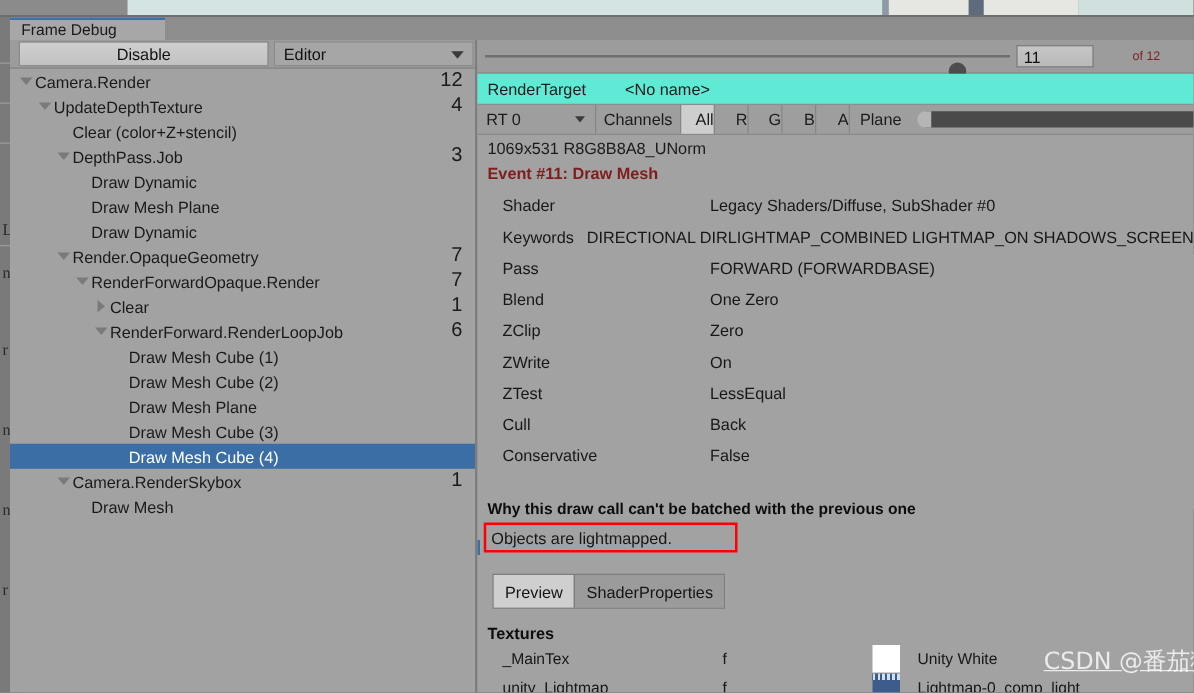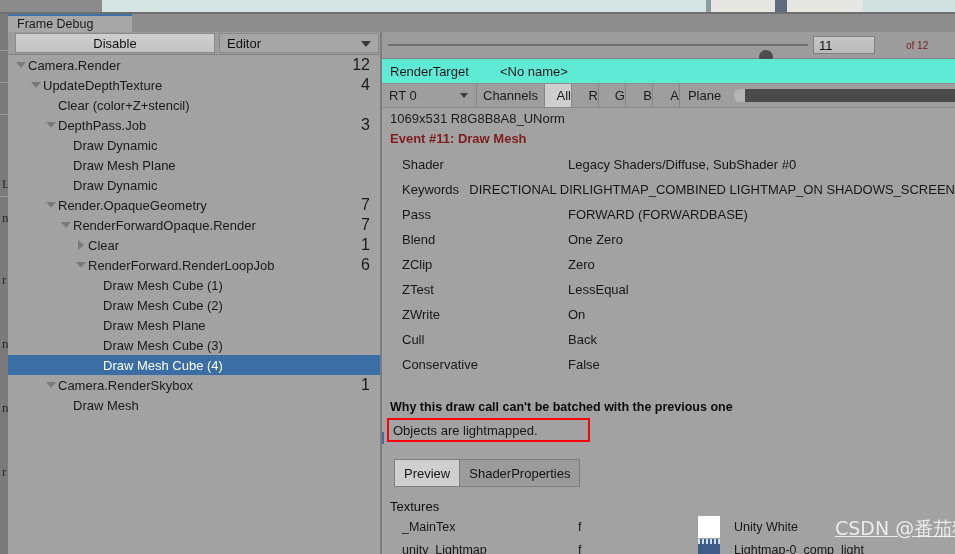--- a/index.html
+++ b/index.html
@@ -297,21 +297,21 @@
     font-size: 13px; color: #151515;
     background: #9b9b9b;
   }
   .tab2.active { background: #cfcfcf; }
   .tab2 + .tab2 { border-left: 1px solid #7e7e7e; }
 
   .tex-title {
     position: relative; margin-top: 10px; height: 18px;
     display: flex; align-items: center;
     padding-left: 8px;
-    font-size: 13px; font-weight: normal; color: #0d0d0d;
+    font-size: 13px; font-weight: bold; color: #0d0d0d;
   }
   .tex-row {
     position: relative; height: 23px;
     display: flex; align-items: center;
     font-size: 12.5px; color: #171717;
   }
   .tex-name { width: 196px; padding-left: 20px; box-sizing: border-box; }
   .tex-f { width: 120px; }
   .tex-swatch {
     width: 22px; height: 22px; flex: 0 0 22px;
@@ -576,26 +576,26 @@
             </div>
             <div class="prop-row">
               <span class="prop-key">Blend</span>
               <span class="prop-val">One Zero</span>
             </div>
             <div class="prop-row">
               <span class="prop-key">ZClip</span>
               <span class="prop-val">Zero</span>
             </div>
             <div class="prop-row">
+              <span class="prop-key">ZWrite</span>
+              <span class="prop-val">On</span>
+            </div>
+            <div class="prop-row">
               <span class="prop-key">ZTest</span>
               <span class="prop-val">LessEqual</span>
-            </div>
-            <div class="prop-row">
-              <span class="prop-key">ZWrite</span>
-              <span class="prop-val">On</span>
             </div>
             <div class="prop-row">
               <span class="prop-key">Cull</span>
               <span class="prop-val">Back</span>
             </div>
             <div class="prop-row">
               <span class="prop-key">Conservative</span>
               <span class="prop-val">False</span>
             </div>
           </div>

